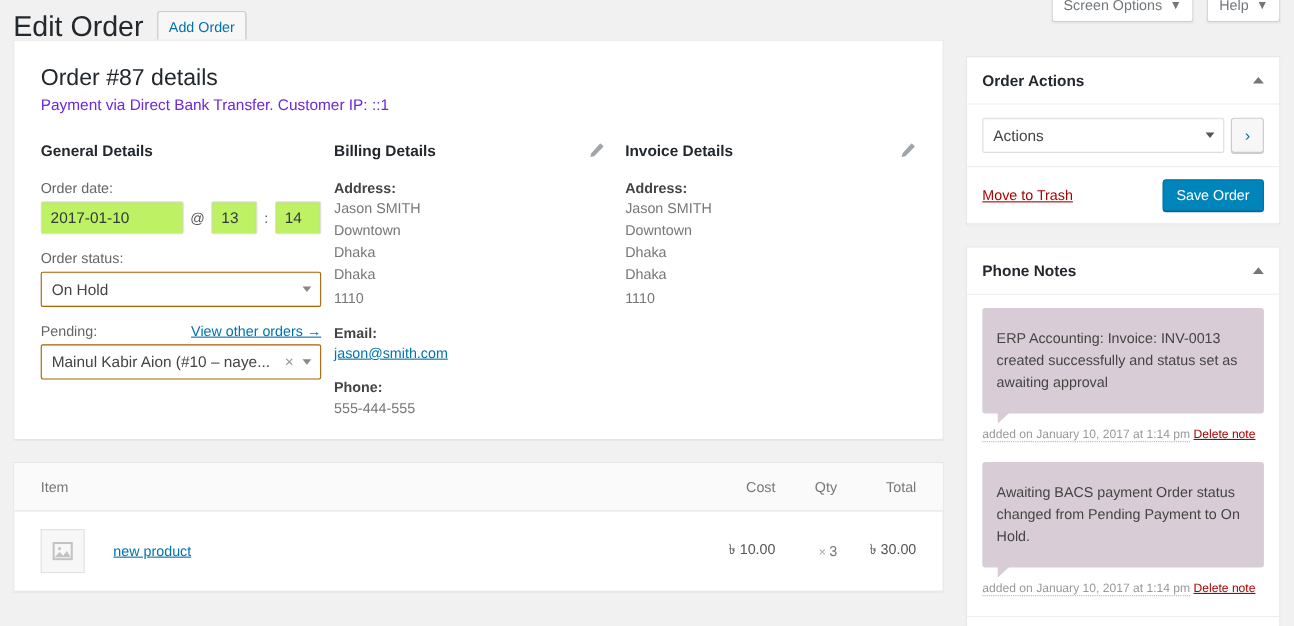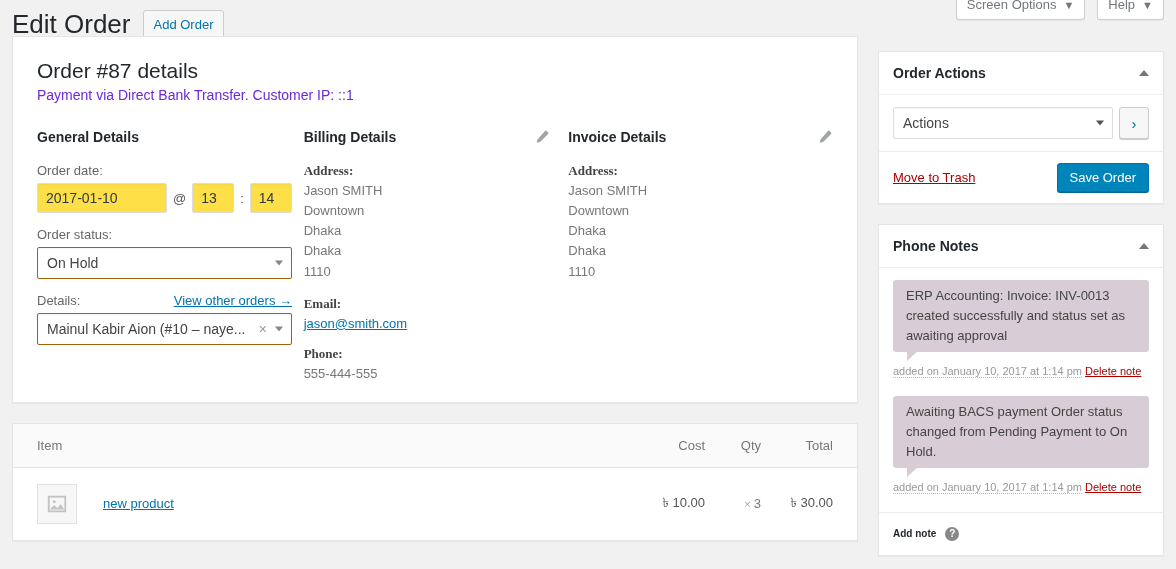--- a/index.html
+++ b/index.html
@@ -69,21 +69,21 @@
     position: absolute; top: 0px; right: 18px;
     width: 16px; height: 16px; cursor: pointer;
   }
   .col-shipping .pencil-icon { right: 0px; }
 
   .fld-label {
     display: block; font-size: 13px; color: #666; margin-bottom: 5px;
   }
   .date-row { display: flex; align-items: center; gap: 6px; margin-bottom: 14px; }
   .inp {
-    border: 1px solid #ddd; border-radius: 2px; background: #fde047;
+    border: 1px solid #ddd; border-radius: 2px; background: #bef264;
     padding: 6px 8px; font-size: 14px; color: #32373c;
     font-family: "Liberation Sans", sans-serif;
     box-shadow: inset 0 1px 2px rgba(0,0,0,.04);
   }
   .inp-date { width: 130px; }
   .inp-hm { width: 42px; }
   .at-sign { font-size: 13px; color: #555; }
   .colon { font-size: 13px; color: #555; }
 
   .select-box {
@@ -102,21 +102,21 @@
   .sel-clear {
     position: absolute; right: 24px; top: 50%; transform: translateY(-50%);
     font-size: 14px; color: #999; cursor: pointer;
   }
   .cust-row {
     display: flex; justify-content: space-between; align-items: baseline;
     width: 255px; margin: 14px 0 5px 0;
   }
   .link { color: #0073aa; text-decoration: underline; font-size: 13px; }
 
-  .addr-label { font-size: 13px; font-weight: 700; color: #444; margin-bottom: 2px; font-family: Liberation Serif, serif; }
+  .addr-label { font-size: 13px; font-weight: 700; color: #444; margin-bottom: 2px; }
   .addr-line { font-size: 13px; color: #777; line-height: 1.55; }
   .blk-gap { height: 14px; }
 
   
   .items-panel { margin-top: 19px; }
   .items-head {
     display: flex; align-items: center;
     background: #fafafa; border-bottom: 1px solid #e5e5e5;
     padding: 14px 24px; font-size: 13px; color: #777;
   }
@@ -174,21 +174,21 @@
   .save-btn {
     background: #0085ba; border: 1px solid #0073aa; border-radius: 3px;
     color: #fff; font-size: 13px; padding: 6px 12px; cursor: pointer;
     box-shadow: 0 1px 0 #006799;
   }
 
   .notes-body { padding: 12px 14px 0 14px; }
   .note { margin-bottom: 16px; }
   .note-bubble {
     background: #d8cdd6; color: #444; border-radius: 3px;
-    padding: 6px 13px; font-size: 13px; line-height: 1.55;
+    padding: 18px 13px; font-size: 13px; line-height: 1.55;
     position: relative;
   }
   .note-bubble::after {
     content: ""; position: absolute; left: 14px; bottom: -9px;
     width: 0; height: 0;
     border-left: 0 solid transparent; border-right: 11px solid transparent;
     border-top: 10px solid #d8cdd6;
   }
   .note-meta {
     margin-top: 11px; font-size: 11px; color: #999; line-height: 1.5;
@@ -247,21 +247,21 @@
             <input class="inp inp-hm" value="14" style="">
           </div>
 
           <label class="fld-label">Order status:</label>
           <div class="select-box">
             <span>On Hold</span>
             <span class="sel-arrow"></span>
           </div>
 
           <div class="cust-row">
-            <span class="fld-label" style="margin:0">Details:</span>
+            <span class="fld-label" style="margin:0">Pending:</span>
             <a class="link">View other orders →</a>
           </div>
           <div class="select-box">
             <span>Mainul Kabir Aion (#10 – naye...</span>
             <span class="sel-clear">×</span>
             <span class="sel-arrow"></span>
           </div>
         </div>
 
         <div class="col-billing">

